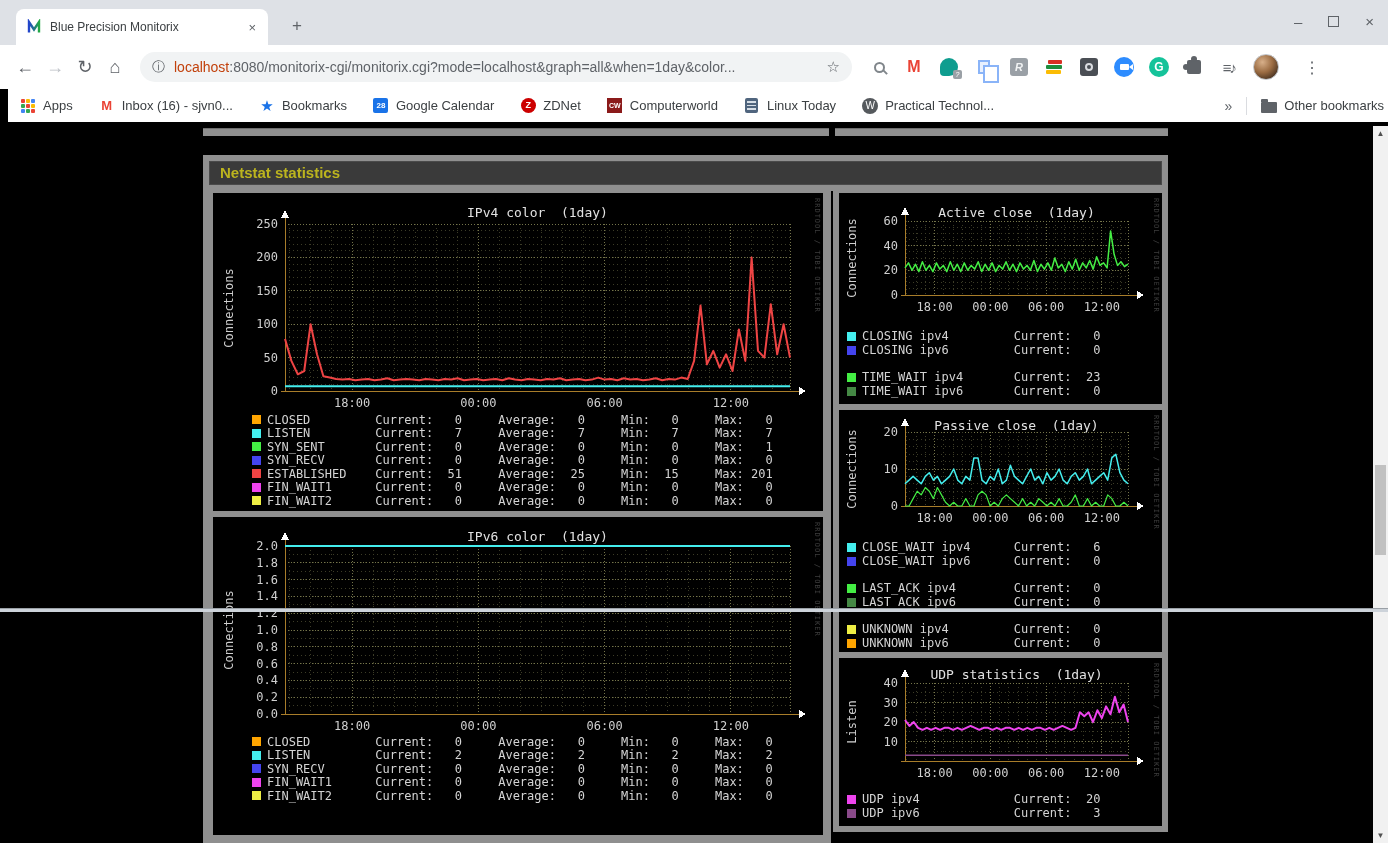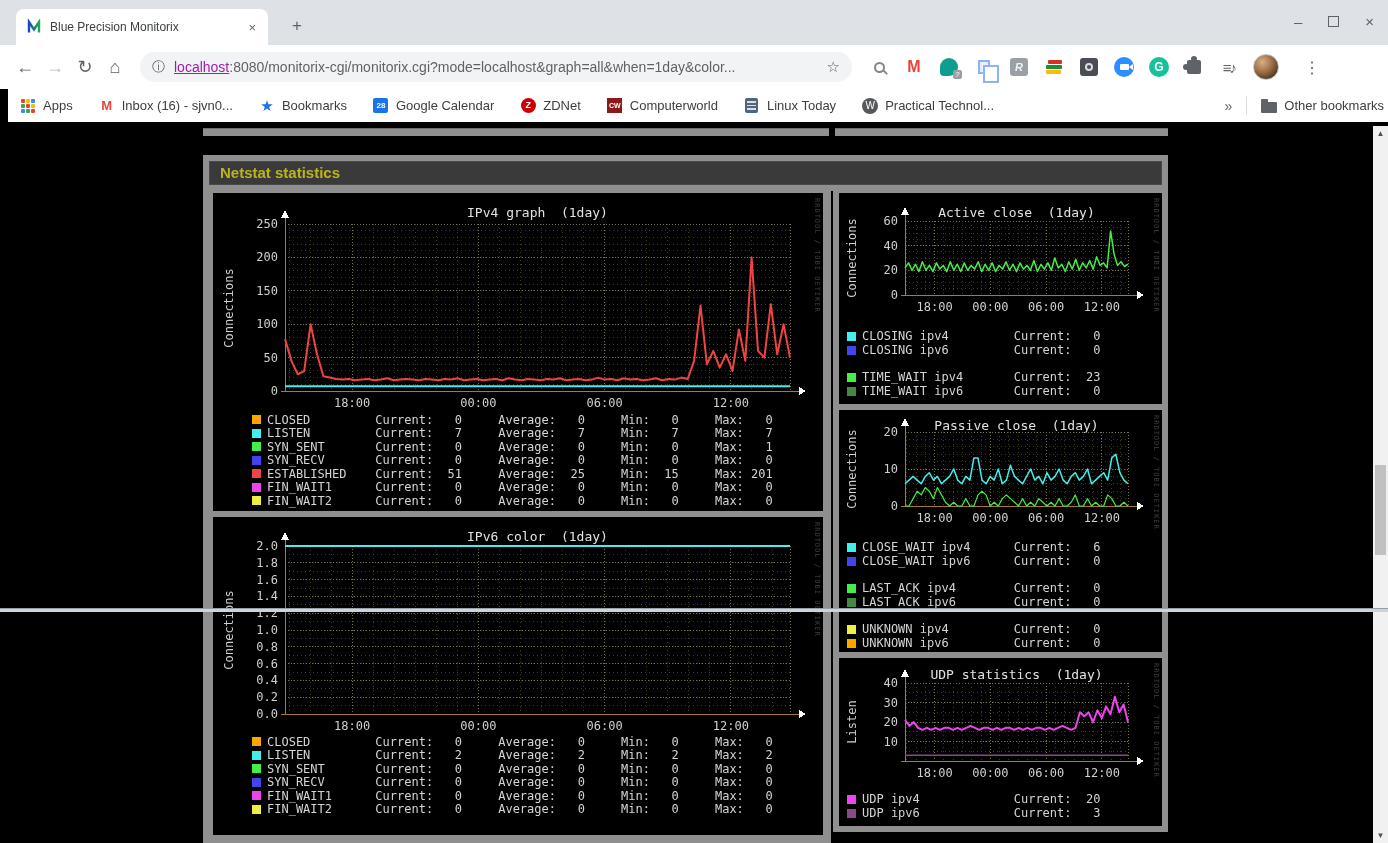--- a/index.html
+++ b/index.html
@@ -15,21 +15,21 @@
   .tab-title { flex:1; font-size:12px; color:#3c4043; white-space:nowrap; overflow:hidden; margin-left:8px; }
   .tab-close { color:#5f6368; font-size:13px; padding:0 4px; }
   .newtab-btn { position:absolute; left:292px; top:16px; color:#5f6368; font-size:17px; }
 
   .toolbar { position:absolute; top:45px; left:0; width:100%; height:44px; background:#fff; display:flex; align-items:center; padding:0 10px; }
   .nav-btn { width:30px; text-align:center; font-size:18px; color:#5f6368; flex:none; }
   .nav-btn.disabled { color:#bdc1c6; }
   .omnibox { flex:none; width:712px; height:30px; background:#f1f3f4; border-radius:15px; margin-left:10px; display:flex; align-items:center; padding:0 12px; }
   .omni-info { color:#5f6368; font-size:13px; margin-right:9px; }
   .omni-url { flex:1; font-size:14px; white-space:nowrap; overflow:hidden; color:#5f6368; }
-  .omni-url b { color:#a21caf; font-weight:normal;text-decoration:underline; }
+  .omni-url b { color:#c2410c; font-weight:normal; }
   .omni-star { color:#5f6368; font-size:15px; margin-left:8px; }
   .ext-row { display:flex; align-items:center; gap:13px; margin-left:16px; }
   .ext { width:22px; height:22px; display:flex; align-items:center; justify-content:center; flex:none; }
   .mag { width:11px; height:11px; border:2px solid #80868b; border-radius:50%; position:relative; }
   .mag::after { content:""; position:absolute; width:6px; height:2px; background:#80868b; transform:rotate(45deg); right:-5px; bottom:-2px; }
   .gmail-m { color:#ea4335; font-weight:bold; font-size:16px; }
   .voice { width:18px; height:18px; border-radius:50% 50% 50% 4px; background:#0f9d8f; position:relative; }
   .voice::after { content:"?"; position:absolute; right:-4px; bottom:-3px; width:9px; height:9px; background:#9aa0a6; color:#fff; font-size:7px; text-align:center; line-height:9px; border-radius:2px; }
   .copy-ic { width:12px; height:14px; border:2px solid #8ab4f8; background:#e8f0fe; position:relative; }
   .copy-ic::after { content:""; position:absolute; left:3px; top:3px; width:12px; height:14px; border:2px solid #8ab4f8; background:#fff; }
@@ -261,21 +261,21 @@
     <div class="remnant" style="left:835px;width:333px;"></div>
 
     <div class="mx-wrap">
       <div class="mx-header">
         <div class="mx-header-bar">Netstat statistics</div>
       </div>
       <div class="mx-cols">
         <div class="mx-frame left">
 
           <div class="graph-panel" style="height:318px">
-            <div class="g-title" style="left:72px;width:505px;top:12px">IPv4 graph  (1day)</div>
+            <div class="g-title" style="left:72px;width:505px;top:12px">IPv4 color  (1day)</div>
             <div class="g-ylabel" style="left:16px;top:115px">Connections</div>
             <div class="g-watermark">RRDTOOL / TOBI OETIKER</div>
             <svg class="g-svg" width="610" height="222">
                 <line x1="72" y1="191.32" x2="577" y2="191.32" class="gminor"></line>
                 <line x1="72" y1="184.64" x2="577" y2="184.64" class="gminor"></line>
                 <line x1="72" y1="177.96" x2="577" y2="177.96" class="gminor"></line>
                 <line x1="72" y1="171.28" x2="577" y2="171.28" class="gminor"></line>
                 <line x1="72" y1="164.6" x2="577" y2="164.6" class="gminor"></line>
                 <line x1="72" y1="157.92000000000002" x2="577" y2="157.92000000000002" class="gminor"></line>
                 <line x1="72" y1="151.24" x2="577" y2="151.24" class="gminor"></line>
@@ -460,24 +460,20 @@
             <div class="g-legend legend-full" style="left:15px;top:218px">
                 <div class="lrow">
                   <span class="sw" style="background: rgb(255, 165, 0);"></span>
                   <span class="ltext">CLOSED         Current:   0     Average:   0     Min:   0     Max:   0</span>
                 </div>
                 <div class="lrow">
                   <span class="sw" style="background: rgb(68, 238, 238);"></span>
                   <span class="ltext">LISTEN         Current:   2     Average:   2     Min:   2     Max:   2</span>
                 </div>
                 <div class="lrow">
-                  <span class="sw" style="background: rgb(68, 238, 68);"></span>
-                  <span class="ltext">SYN_SENT       Current:   0     Average:   0     Min:   0     Max:   0</span>
-                </div>
-                <div class="lrow">
                   <span class="sw" style="background: rgb(68, 68, 238);"></span>
                   <span class="ltext">SYN_RECV       Current:   0     Average:   0     Min:   0     Max:   0</span>
                 </div>
                 <div class="lrow">
                   <span class="sw" style="background: rgb(238, 68, 238);"></span>
                   <span class="ltext">FIN_WAIT1      Current:   0     Average:   0     Min:   0     Max:   0</span>
                 </div>
                 <div class="lrow">
                   <span class="sw" style="background: rgb(238, 238, 68);"></span>
                   <span class="ltext">FIN_WAIT2      Current:   0     Average:   0     Min:   0     Max:   0</span>

